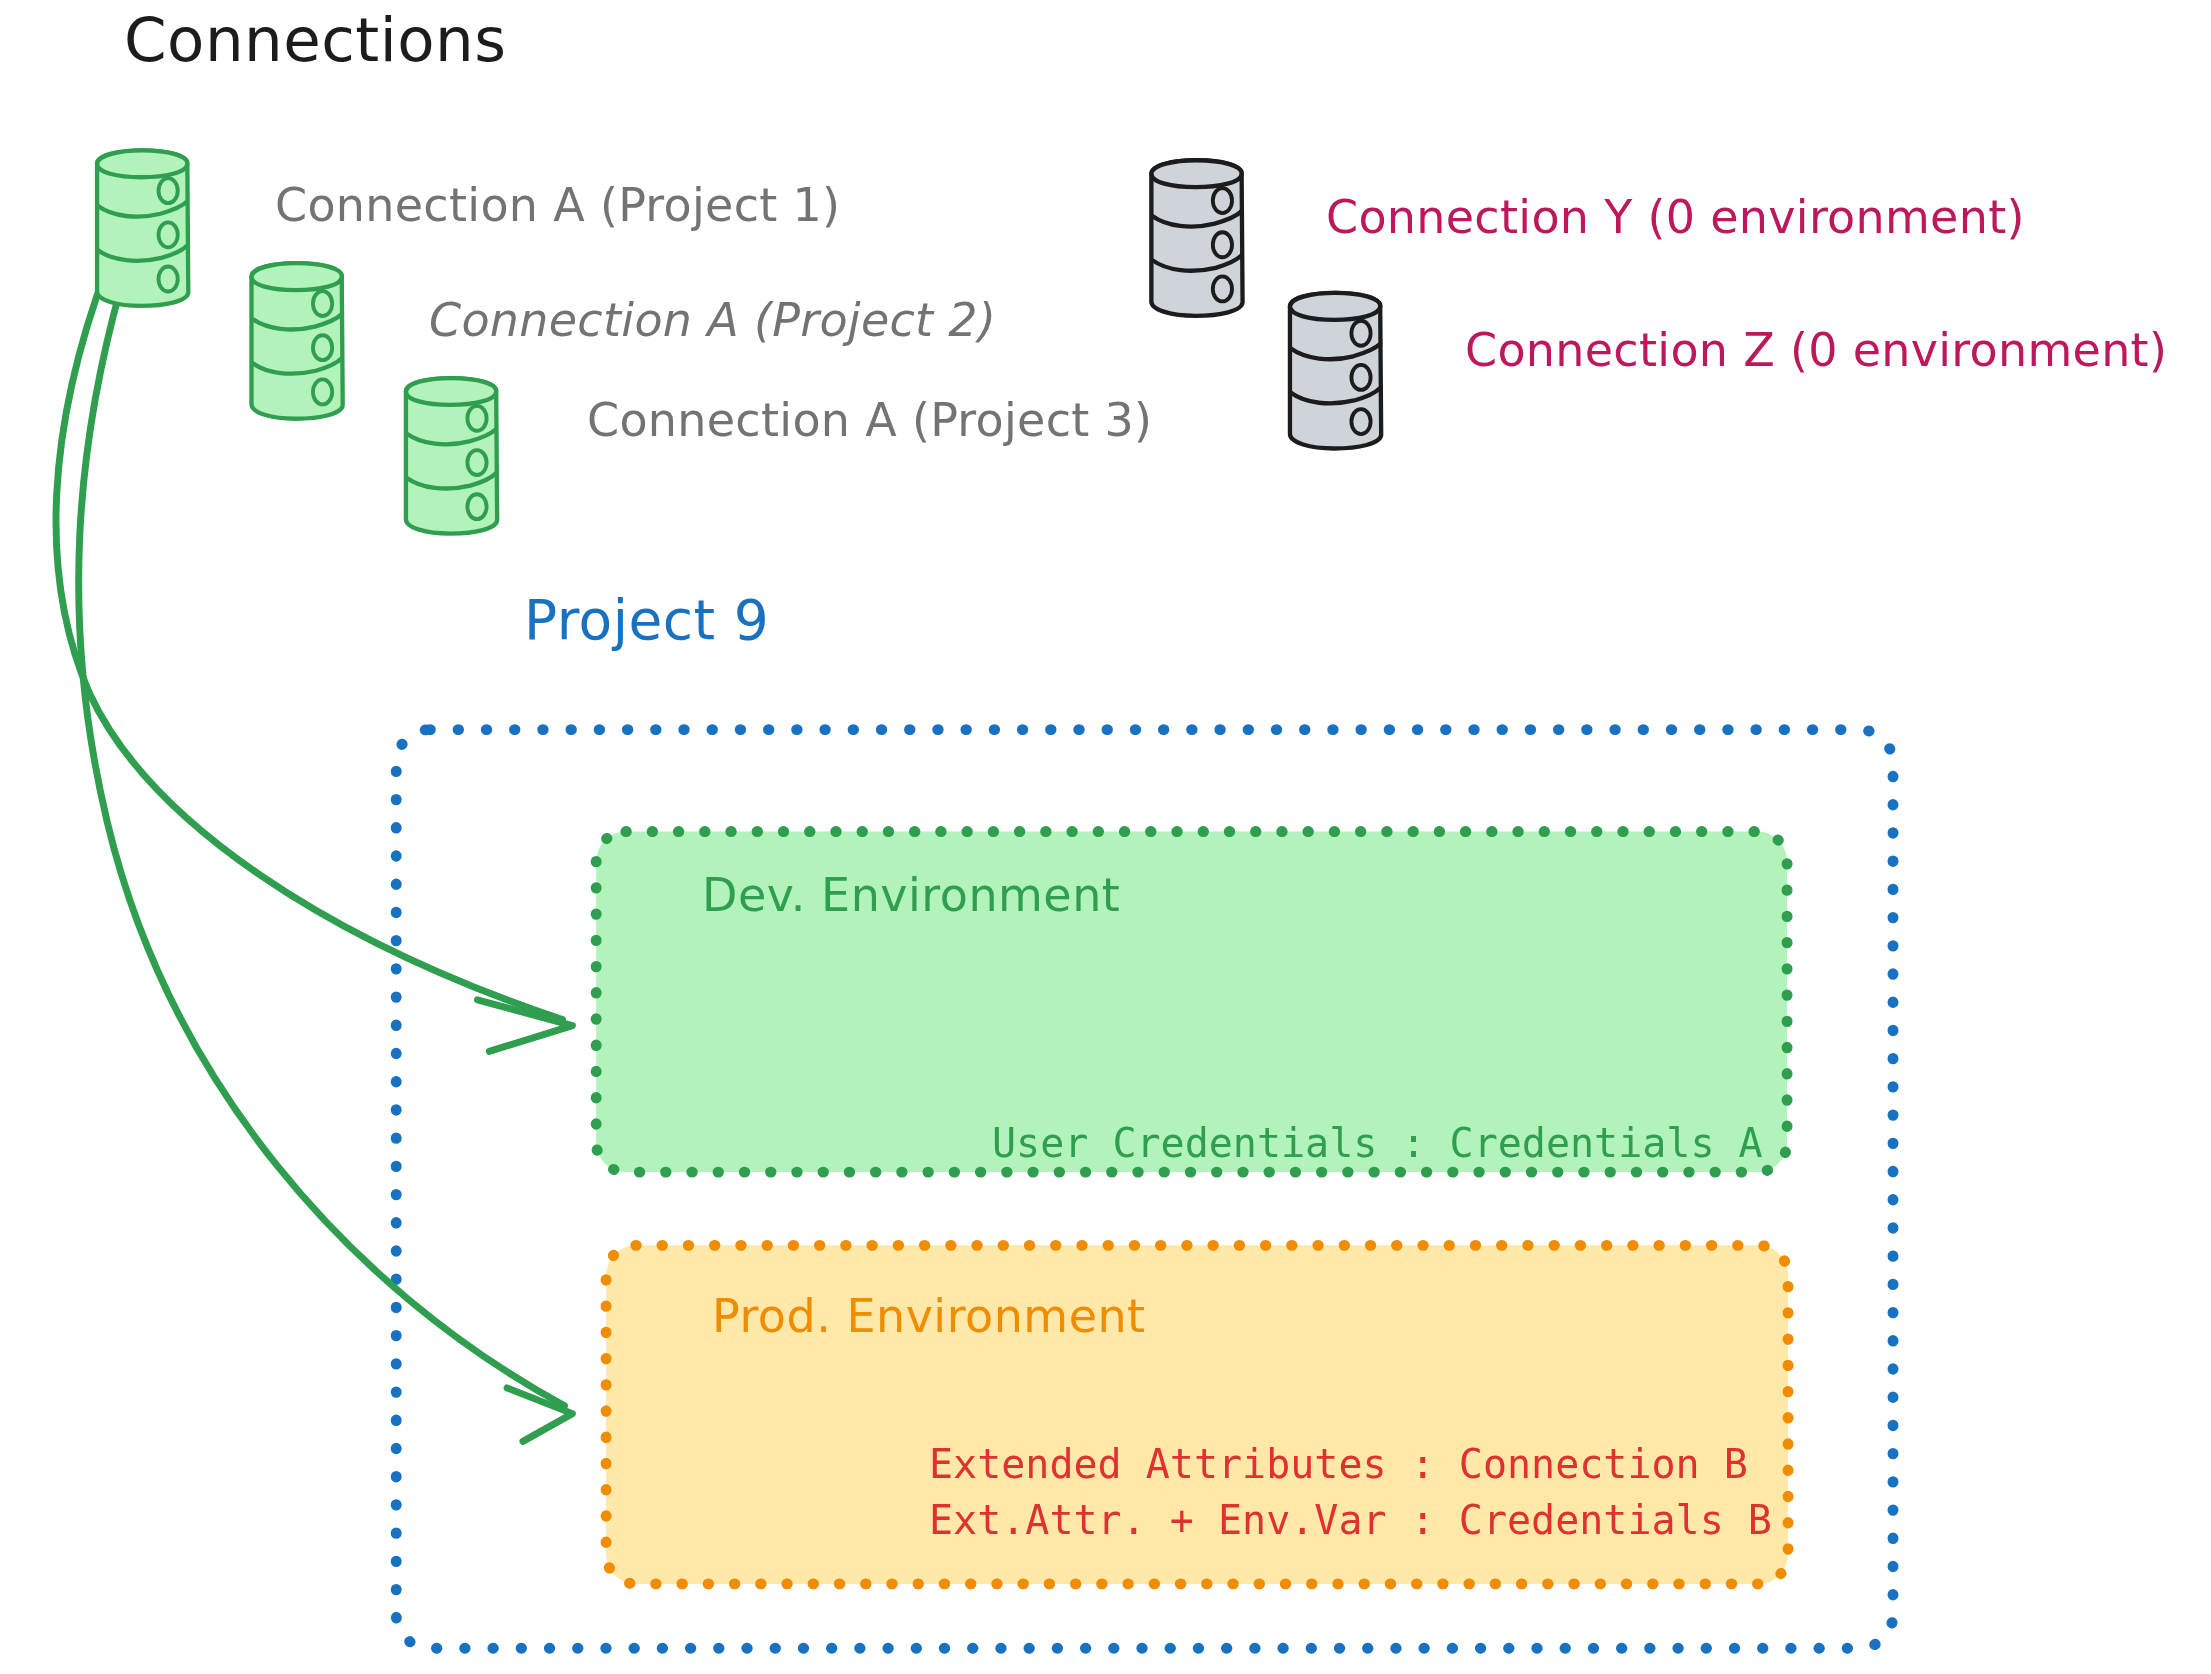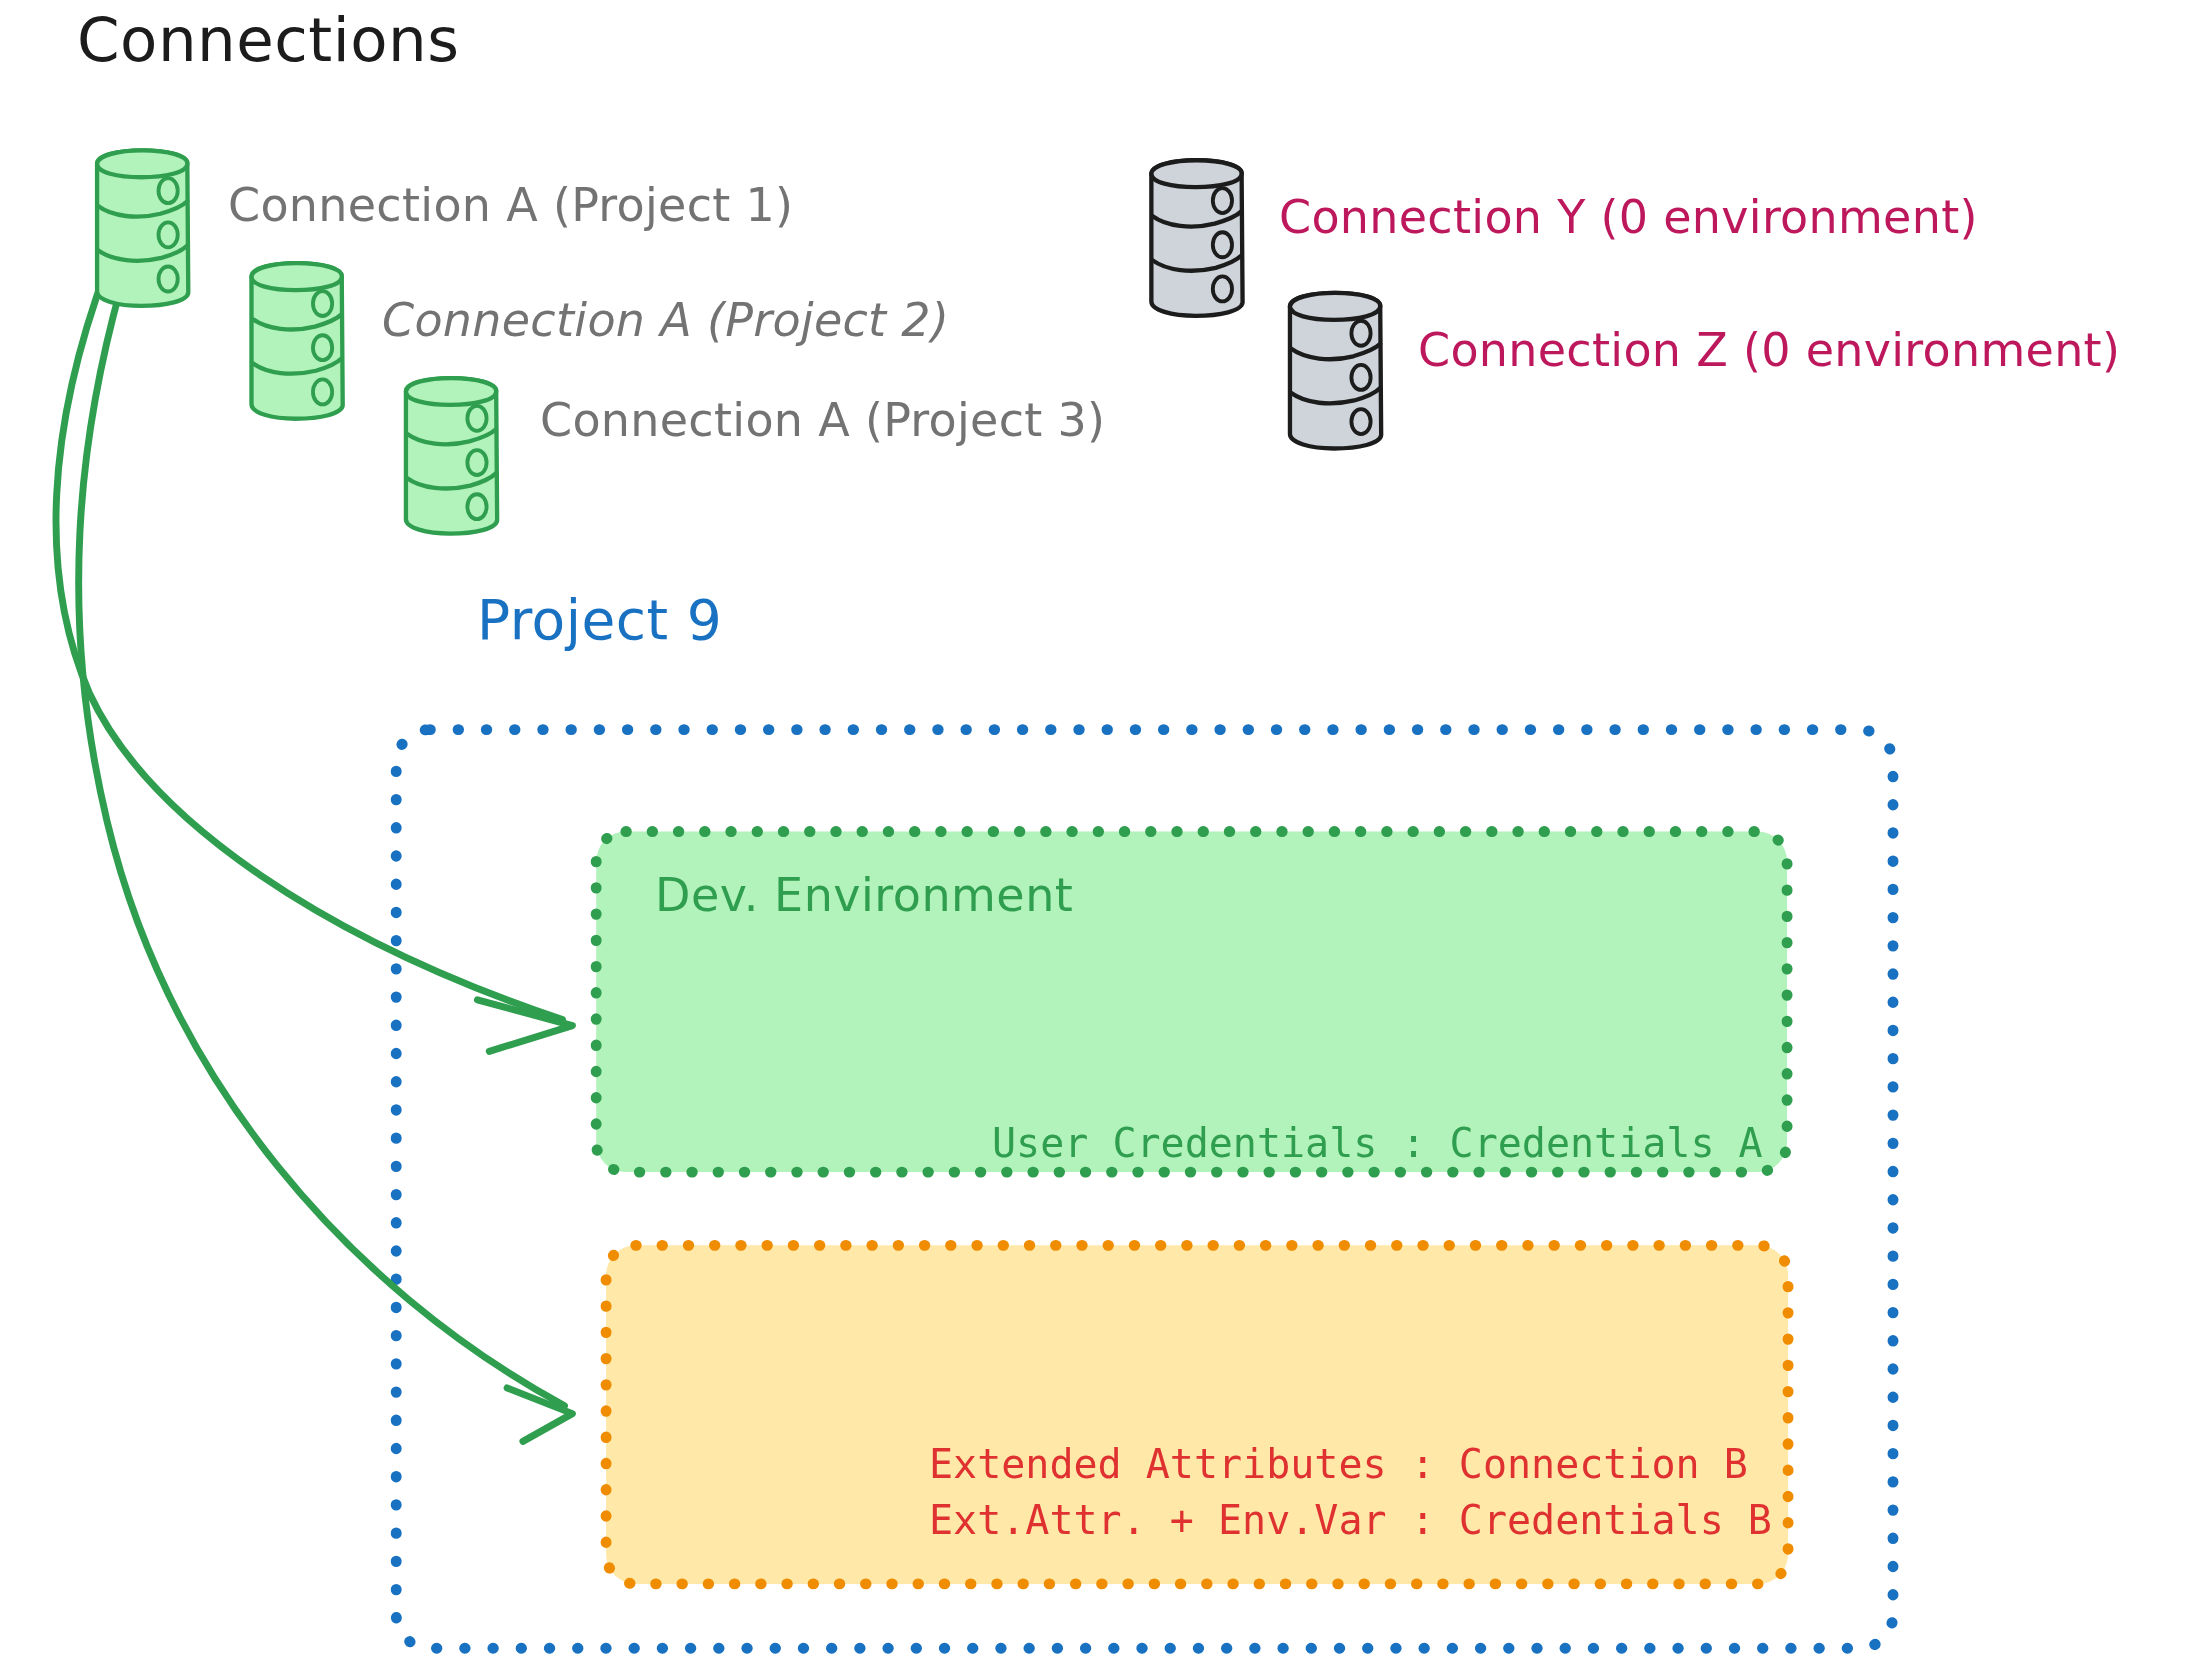--- a/index.html
+++ b/index.html
@@ -23,20 +23,21 @@
     left: 0;
     top: 0;
     width: 2212px;
     height: 1674px;
   }
   .lbl {
     position: absolute;
     white-space: nowrap;
     font-family: "DejaVu Sans", sans-serif;
     line-height: 1.05;
+    margin-left: 47px;
   }
   .title-connections {
     left: 77px;
     top: 8px;
     font-size: 61px;
     color: #1c1c1c;
     font-weight: 400;
     letter-spacing: 0.5px;
   }
   .conn-label {
@@ -175,19 +176,20 @@
   <div class="lbl conn-label-dark" style="left:1279px; top:193px;">Connection Y (0 environment)</div>
 
   <div class="lbl conn-label-dark" style="left:1418px; top:326px;">Connection Z (0 environment)</div>
 
   <div class="lbl project-title">Project 9</div>
 
   <div class="lbl env-title-green">Dev. Environment</div>
 
   <div class="mono-line mono-green">User Credentials : Credentials A</div>
 
+  <div class="lbl env-title-orange">Prod. Environment</div>
 
   <div class="mono-line mono-red-1">Extended Attributes : Connection B</div>
 
   <div class="mono-line mono-red-2">Ext.Attr. + Env.Var : Credentials B</div>
 
 </div>
 
 
 </body></html>

